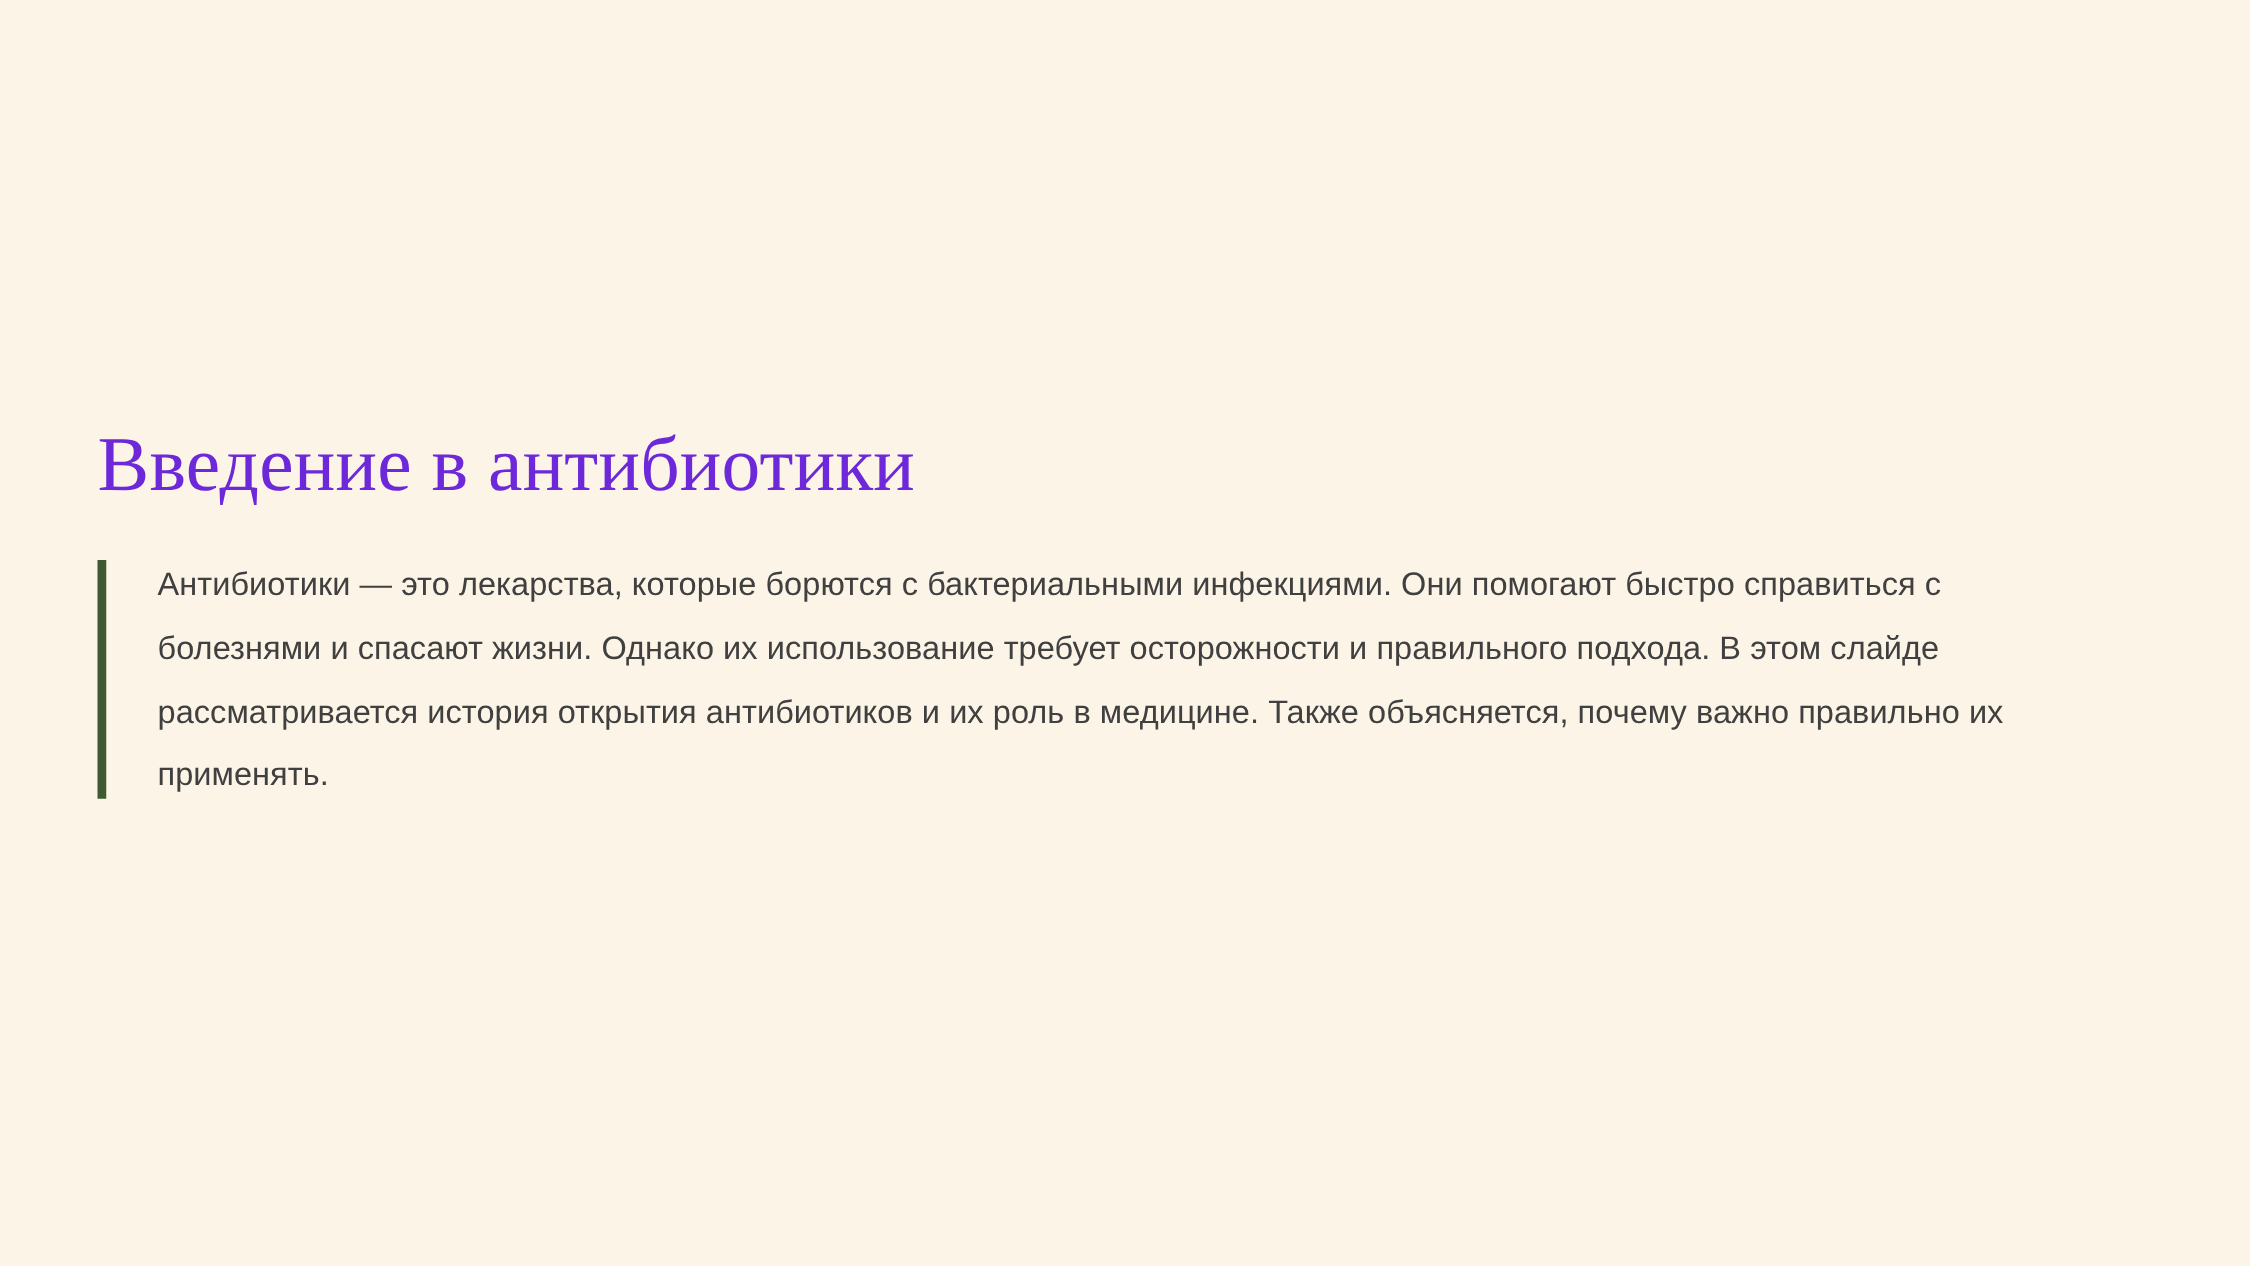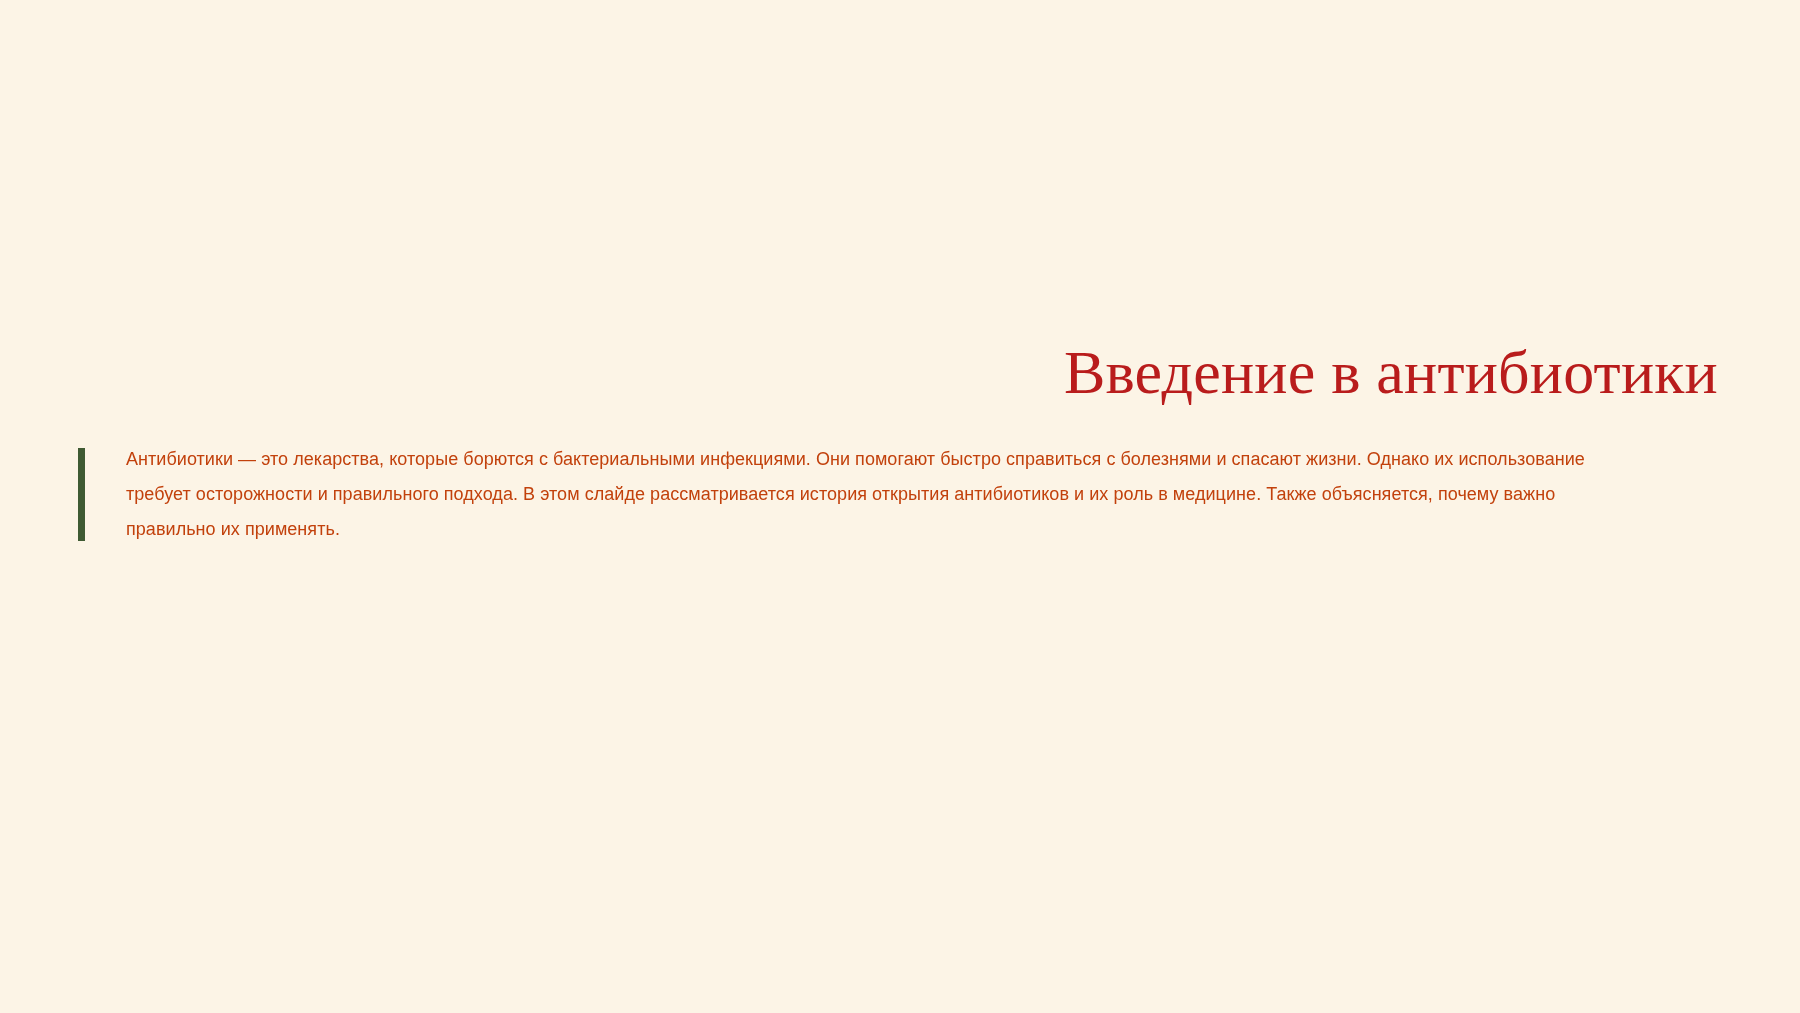--- a/index.html
+++ b/index.html
@@ -29,25 +29,24 @@
     left: 78px;
     top: 338px;
     width: 1640px;
   }
 
   .slide-title {
     font-family: "Liberation Serif", "DejaVu Serif", serif;
     font-size: 62px;
     line-height: 1.1;
     font-weight: 400;
-    color: #b91c1c;
+    color: #6d28d9;
     letter-spacing: 0.2px;
     margin: 0 0 36px 0;
     white-space: nowrap;
-    text-align: right;
   }
 
   .body-block {
     position: relative;
     padding-left: 48px;
     box-sizing: border-box;
     width: 1560px;
   }
 
   .accent-bar {
@@ -56,23 +55,23 @@
     top: 6px;
     bottom: 6px;
     width: 7px;
     background: #3f5a33;
     border-radius: 0;
   }
 
   .body-text {
     margin: 0;
     font-family: "Liberation Sans", "DejaVu Sans", sans-serif;
-    font-size: 18px;
+    font-size: 26px;
     line-height: 1.95;
-    color: #c2410c;
+    color: #404040;
     font-weight: 400;
     letter-spacing: 0.05px;
     max-width: 1520px;
     text-align: left;
   }
 </style>
 </head>
 <body>
 
 <div class="slide">

